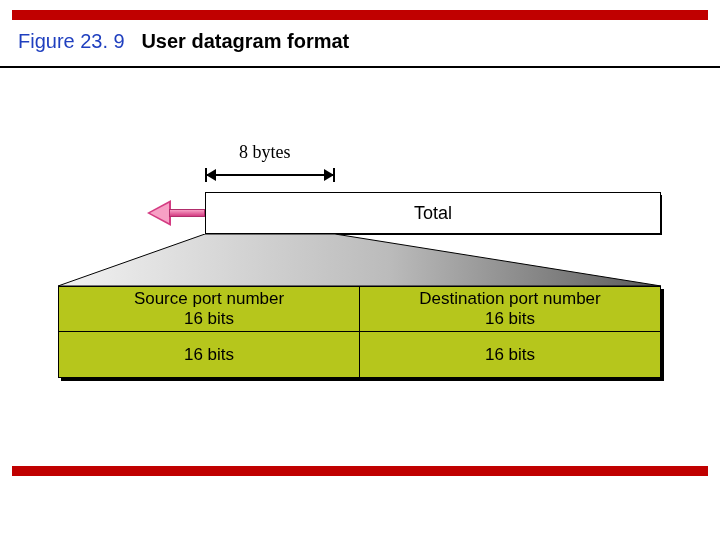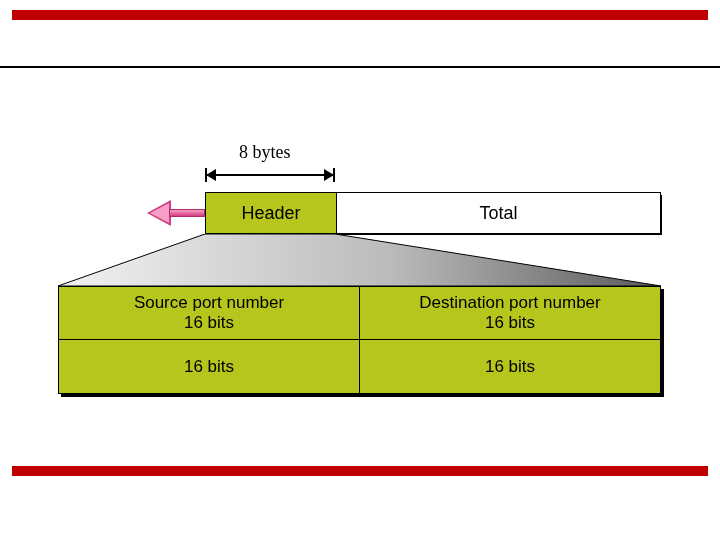--- a/index.html
+++ b/index.html
@@ -215,21 +215,21 @@
   
   .fields {
     position: absolute;
     left: 58px;
     top: 286px;
     width: 603px;
     box-sizing: border-box;
   }
   .fields .row {
     display: flex;
-    height: 54px;
+    height: 46px;
   }
   .fields .cell {
     flex: 1;
     background: #b6c61c;
     border: 1px solid #000;
     box-sizing: border-box;
     display: flex;
     flex-direction: column;
     align-items: center;
     justify-content: center;
@@ -260,43 +260,45 @@
     background: #000;
   }
 </style>
 </head>
 <body>
 
 <div class="page">
 
   <div class="topbar"></div>
 
+  <div class="title">
+    <span class="fig">Figure 23. 9</span>
+    <span>&nbsp;</span>
+    <span class="caption">User datagram format</span>
+  </div>
 
   <div class="titlerule"></div>
 
   <div class="bytes-label">8 bytes</div>
 
   <div class="bracket">
     <div class="tick l"></div>
     <div class="tick r"></div>
     <div class="hline"></div>
     <div class="arrowhead left"></div>
     <div class="arrowhead right"></div>
   </div>
 
   <div class="pinkarrow">
     <div class="head"></div>
     <div class="head-top"></div>
     <div class="shaft"></div>
   </div>
 
   <div class="hd-row">
-    <div class="hd-header">
-      <span>Header</span>
-    </div>
     <div class="hd-data">
       <span>Total</span>
     </div>
     <div class="shadow"></div>
     <div class="shadow2"></div>
   </div>
 
   <div class="expand">
     <svg width="603" height="52" viewBox="0 0 603 52">
       <defs>

